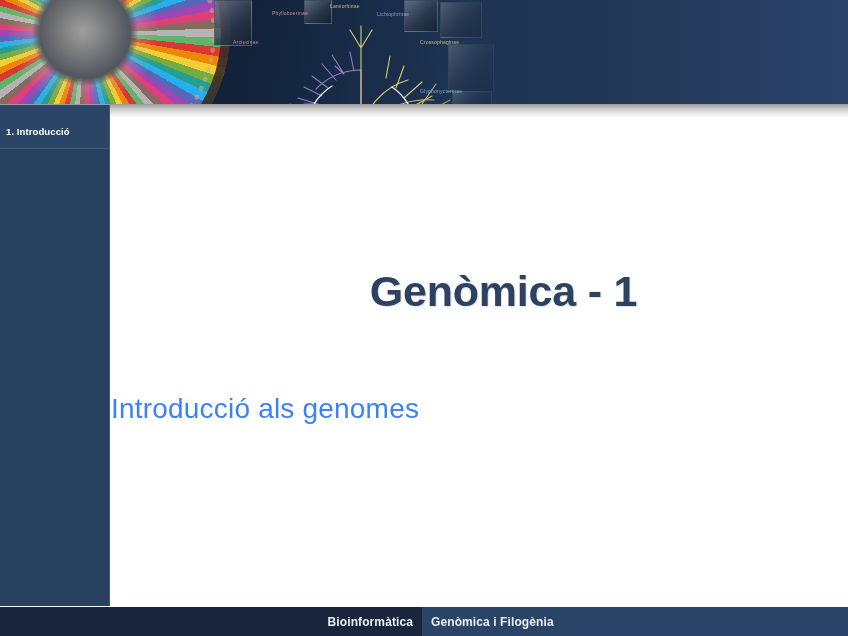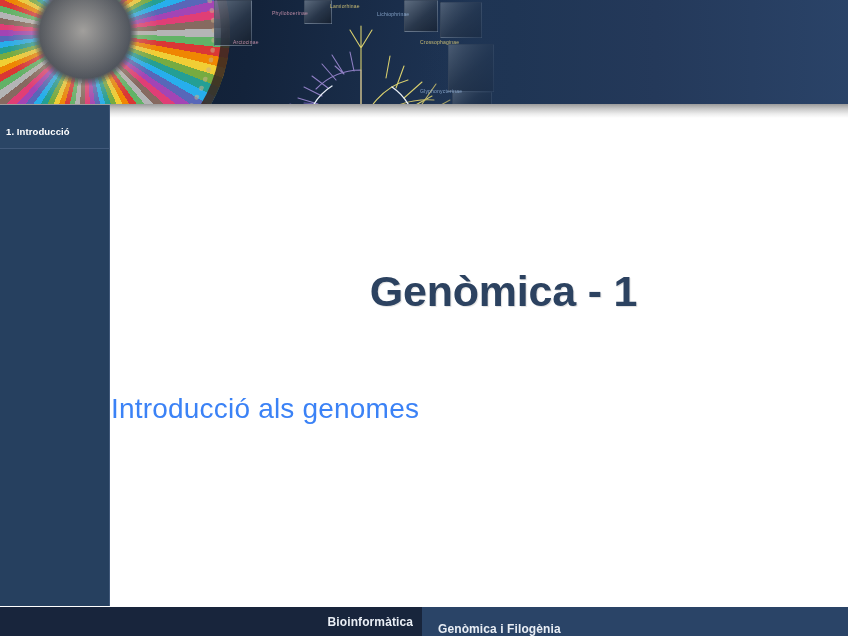--- a/index.html
+++ b/index.html
@@ -184,22 +184,22 @@
     display: flex;
     align-items: center;
     justify-content: flex-end;
     padding-right: 9px;
     box-sizing: border-box;
   }
   #footer-right {
     flex: 1;
     background: #2a4467;
     display: flex;
-    align-items: flex-end;
-    padding-left: 16px;
+    align-items: center;
+    padding-left: 9px;
     box-sizing: border-box;
   }
   .footer-text {
     font-size: 12px;
     font-weight: bold;
     color: #e9eef5;
     letter-spacing: .1px;
   }
 </style>
 </head>

